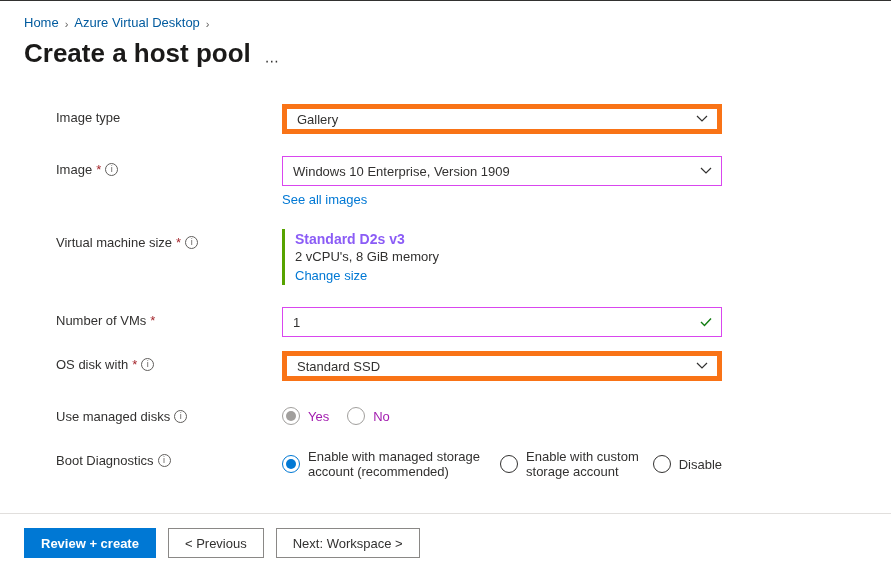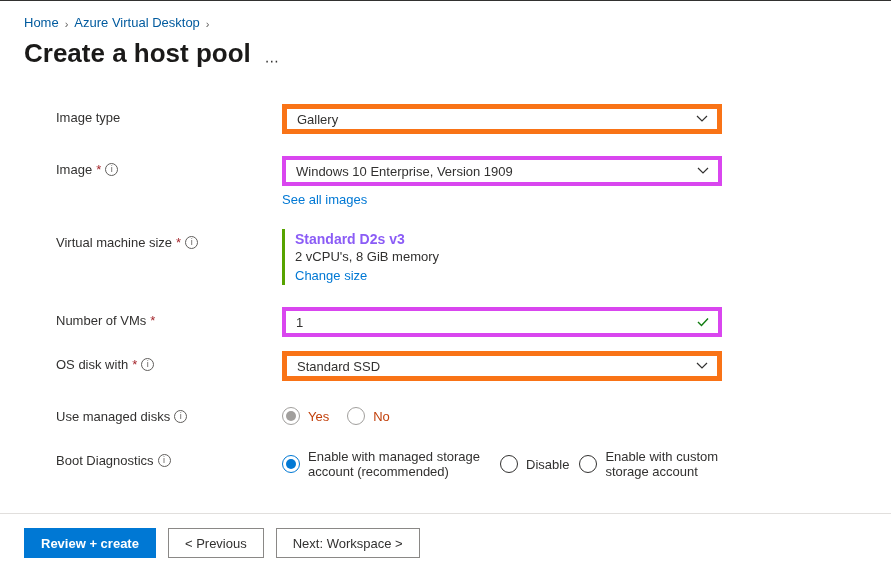--- a/index.html
+++ b/index.html
@@ -61,21 +61,21 @@
     font-size:9px; color:#605e5c; font-style: normal; line-height:1;
   }
   .ctrl-col { flex:1; max-width:440px; }
   .select, .textinput {
     width:100%; height:30px;
     border:5px solid #f97316; background:#fff;
     padding:0 28px 0 10px; font-size:13px; color:#323130;
     position:relative; display:flex; align-items:center;
     cursor:pointer;
   }
-  .select.highlight, .textinput.highlight { border:4px solid #d946ef; }
+  .select.highlight, .textinput.highlight { border:1px solid #d946ef; }
   .select .chevron, .textinput .valid {
     position:absolute; right:8px; top:50%; transform:translateY(-50%);
   }
   .chevron svg { display:block; }
   .valid svg { display:block; }
   .link { color:#0078d4; font-size:13px; cursor:pointer; }
   .link.under { display:inline-block; margin-top:6px; }
   .vm-size-card {
     border-left:3px solid #57a300;
     padding:2px 0 2px 10px;
@@ -90,21 +90,21 @@
   }
   .radio .circle {
     width:18px; height:18px; border:1px solid #323130; border-radius:50%;
     display:flex; align-items:center; justify-content:center; flex:none;
     background:#fff;
   }
   .radio .circle.selected { border-color:#0078d4; }
   .radio .circle.selected::after {
     content:""; width:10px; height:10px; background:#0078d4; border-radius:50%;
   }
-  .radio.disabled { color:#c2410c; cursor:default;justify-content:center;}
+  .radio.disabled { color:#a21caf; cursor:default;justify-content:center;}
   .radio.disabled .circle { border-color:#a19f9d; }
   .radio.disabled .circle.selected::after { background:#a19f9d; }
   .footer {
     border-top:1px solid #e1dfdd;
     margin-top:34px;
     padding:14px 0 14px 24px;
     display:flex; gap:12px;
   }
   .btn {
     height:30px; padding:0 16px; font-size:13px;
@@ -242,25 +242,25 @@
         <i class="info-icon">i</i>
       </div>
       <div class="ctrl-col">
         <div class="radio-stack">
           <label class="radio">
             <span class="circle selected"></span>
             <span>Enable with managed storage account (recommended)</span>
           </label>
           <label class="radio">
             <span class="circle"></span>
-            <span>Disable</span>
+            <span>Enable with custom storage account</span>
           </label>
           <label class="radio">
             <span class="circle"></span>
-            <span>Enable with custom storage account</span>
+            <span>Disable</span>
           </label>
         </div>
       </div>
     </div>
 
   </div>
 
   <div class="footer">
     <button class="btn primary">Review + create</button>
     <button class="btn">&lt; Previous</button>

